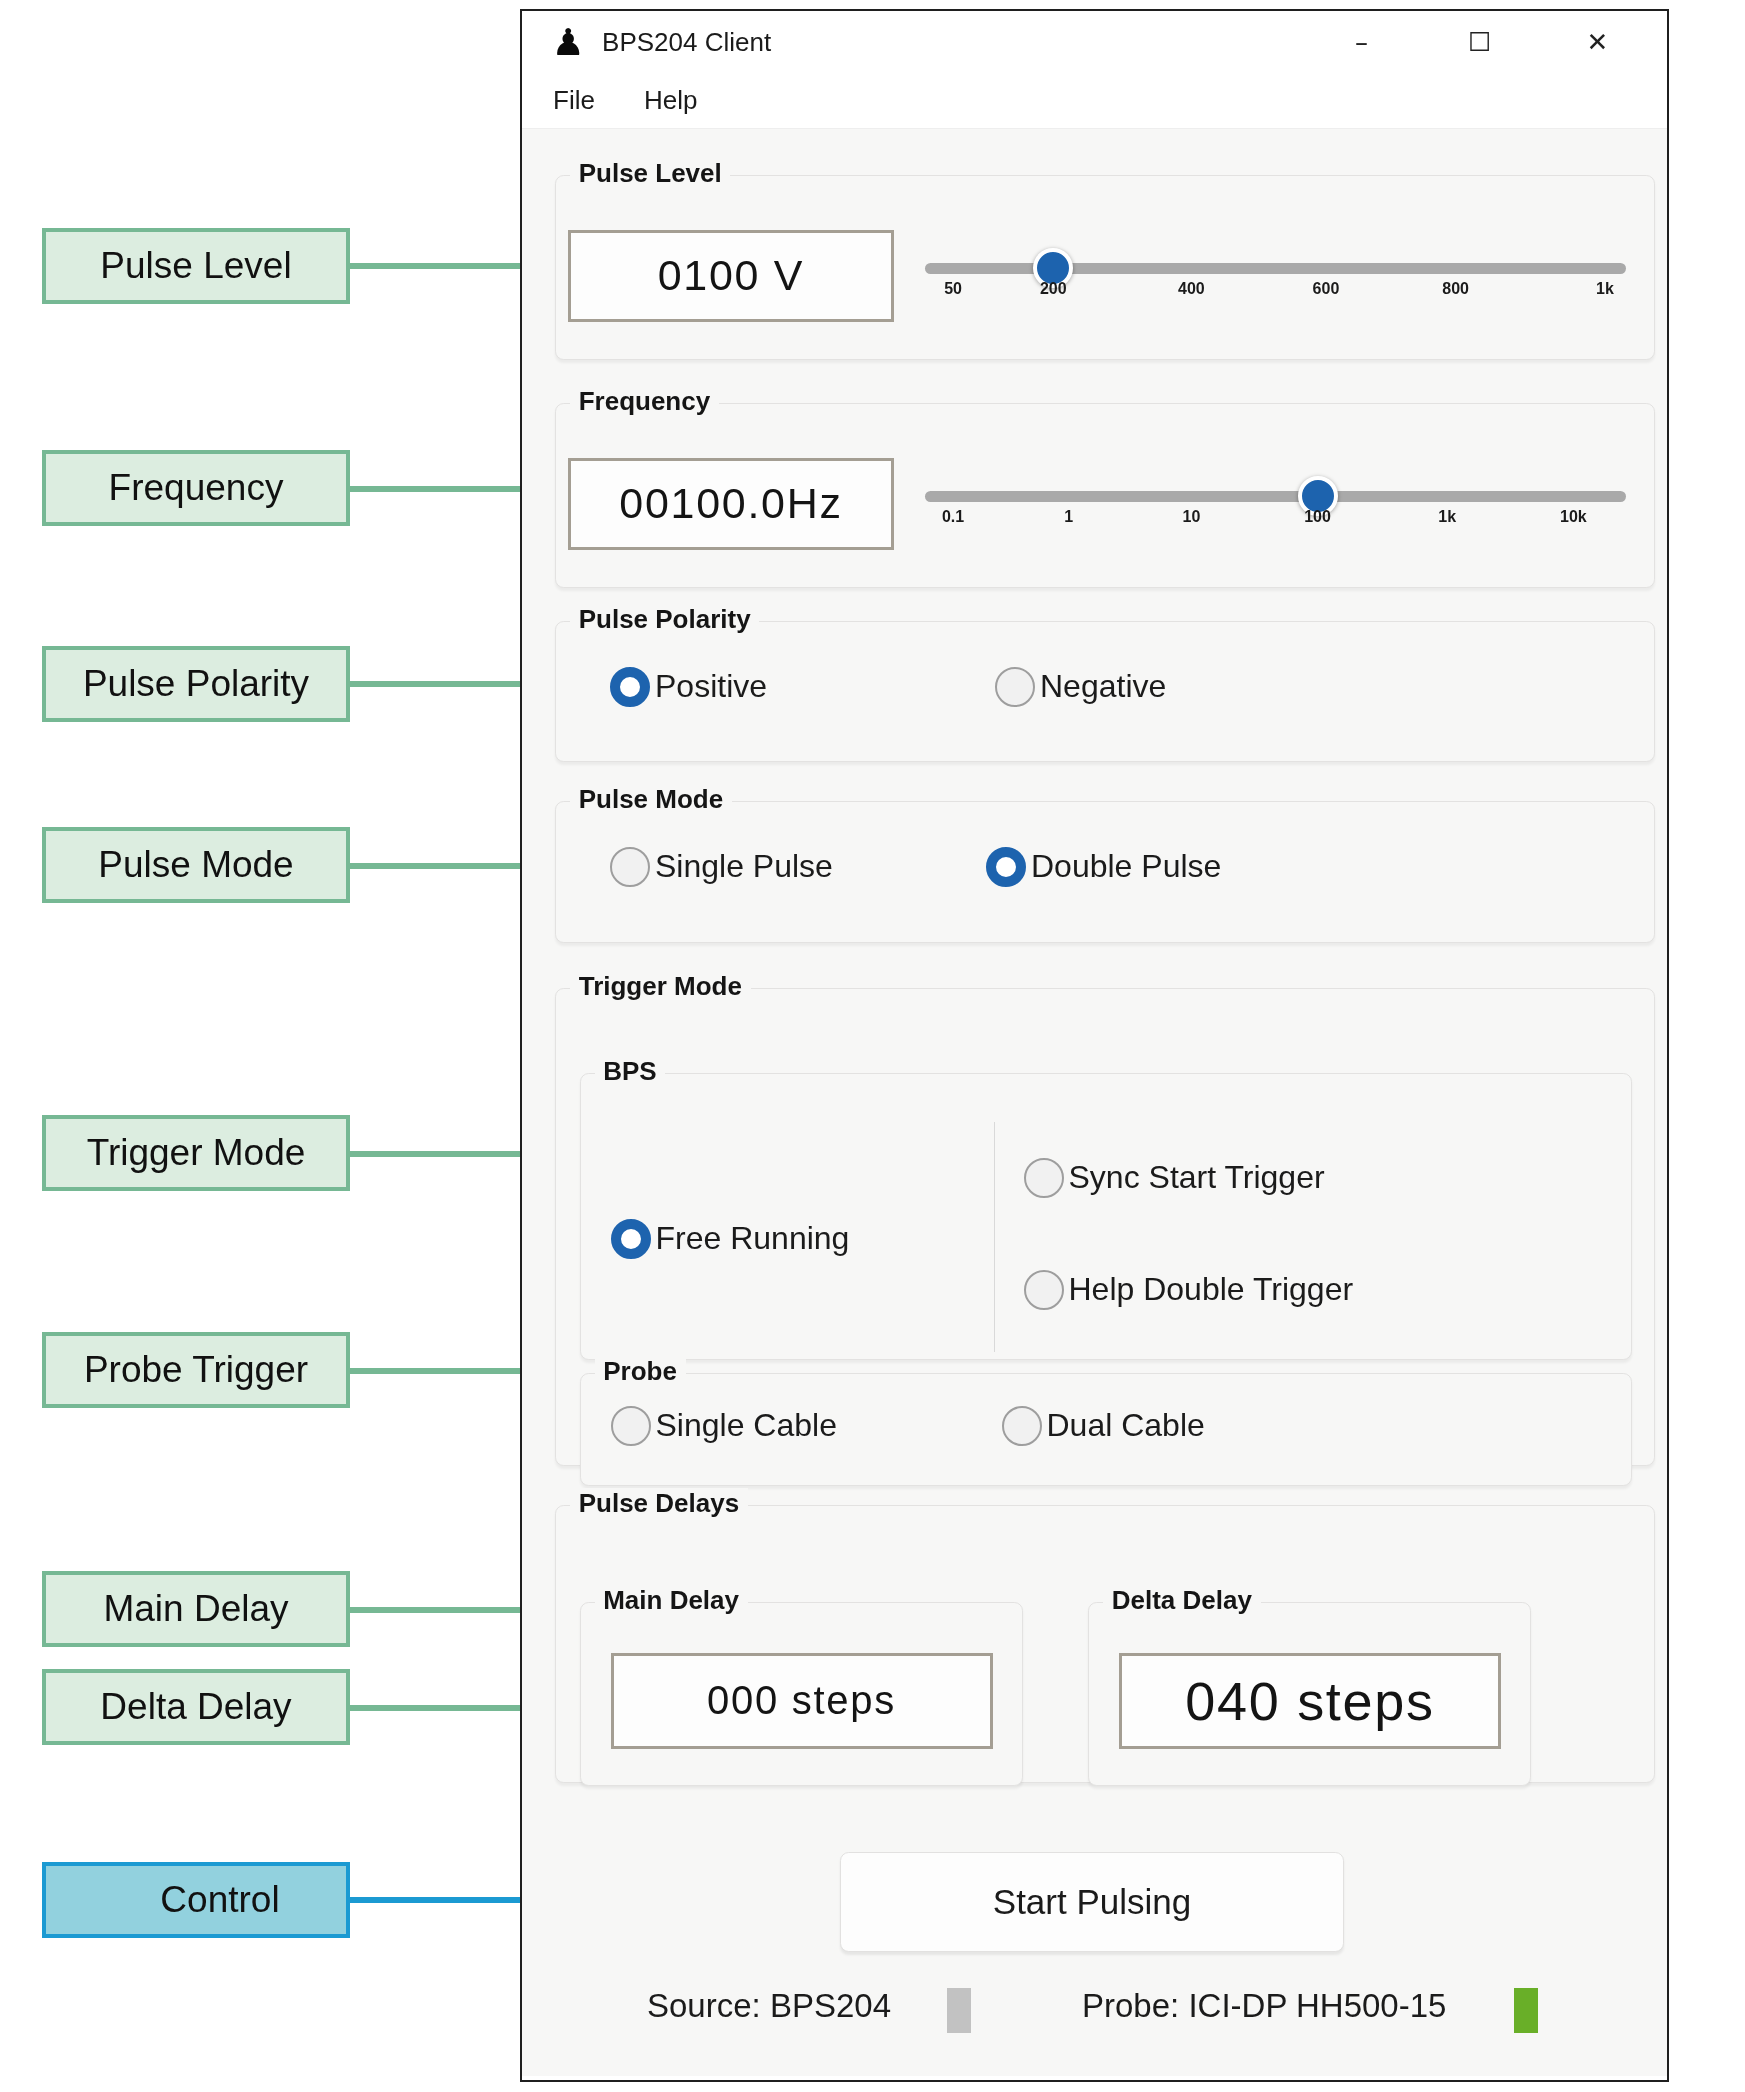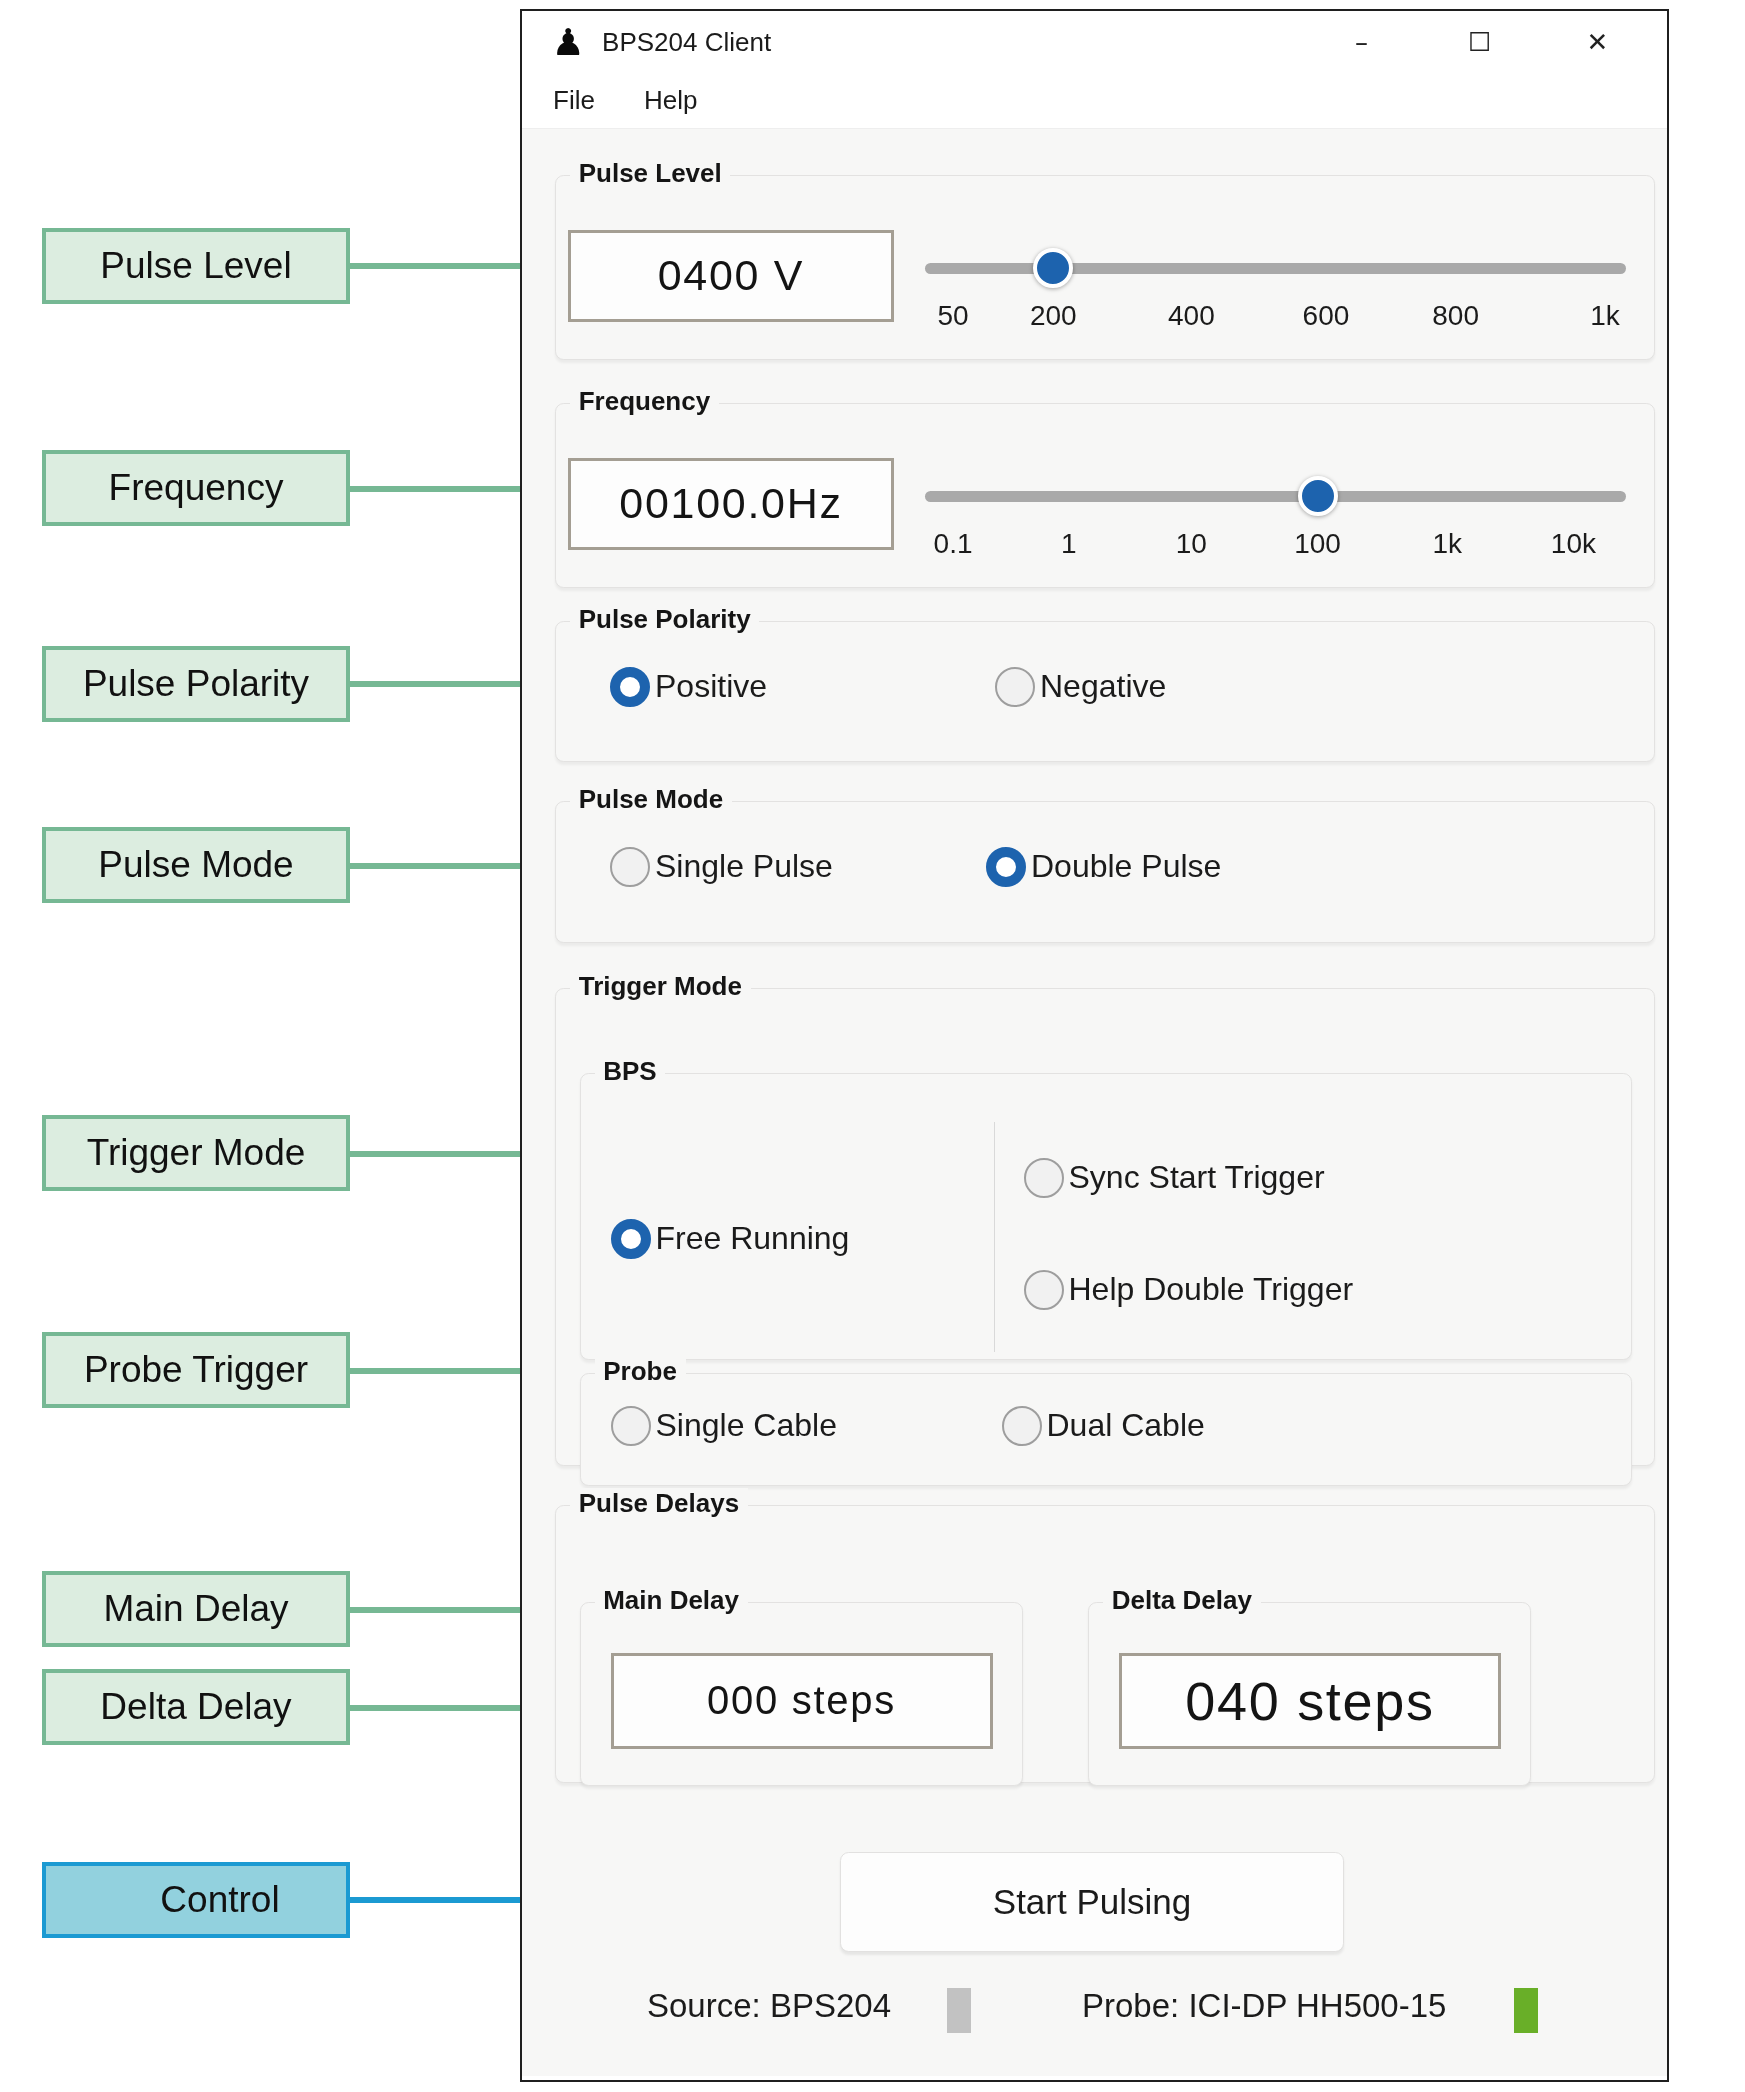--- a/index.html
+++ b/index.html
@@ -42,21 +42,21 @@
   .valbox{position:absolute;box-sizing:border-box;border:3.5px solid #a49e93;
           background:#fdfdfd;display:flex;align-items:center;justify-content:center;
           font-size:43px;letter-spacing:1.7px;color:#141414;}
 
   
   .slider{position:absolute;}
   .track{position:absolute;left:0;top:87px;width:100%;height:11.3px;background:#a9a9a9;border-radius:6px;}
   .thumb{position:absolute;top:72px;width:40px;height:40px;border-radius:50%;
          background:#1d63ae;border:4.3px solid #ffffff;box-sizing:border-box;
          box-shadow:0 0.9px 4.3px rgba(0,0,0,0.35);transform:translateX(-50%);}
-  .tick{position:absolute;top:124px;transform:translateX(-50%);font-size:28px;color:#1b1b1b;}
+  .tick{position:absolute;top:104px;transform:translateX(-50%);font-size:16px;color:#1b1b1b;font-weight:bold;}
 
   
   .radio{position:absolute;display:flex;align-items:center;gap:5px;text-align:center;}
   .rb{width:40px;height:40px;border-radius:50%;box-sizing:border-box;
       background:#f1f1f1;border:2.6px solid #9e9e9e;flex:0 0 auto;}
   .rb.sel{background:#ffffff;border:10.4px solid #1d63ae;}
   .rlabel{font-size:32px;color:#1b1b1b;white-space:nowrap;}
 
   .vdivider{position:absolute;width:1.7px;background:#d9d9d9;}
 
@@ -134,21 +134,21 @@
 
     <div id="menubar">
       <span>File</span>
       <span>Help</span>
     </div>
 
     <div id="panel">
 
       <div class="grp" style="top:46px;height:185px">
         <span class="glabel">Pulse Level</span>
-        <div class="valbox" style="left:12px;top:54px;width:326px;height:92px">0400 V</div>
+        <div class="valbox" style="left:12px;top:54px;width:326px;height:92px">0100 V</div>
         <div class="slider" style="left:369px;top:0;width:701px;height:156px">
           <div class="track"></div>
           <div class="thumb" style="left:18.3%"></div>
           <span class="tick" style="left:4%">50</span>
           <span class="tick" style="left:18.3%">200</span>
           <span class="tick" style="left:38%">400</span>
           <span class="tick" style="left:57.2%">600</span>
           <span class="tick" style="left:75.7%">800</span>
           <span class="tick" style="left:97%">1k</span>
         </div>

